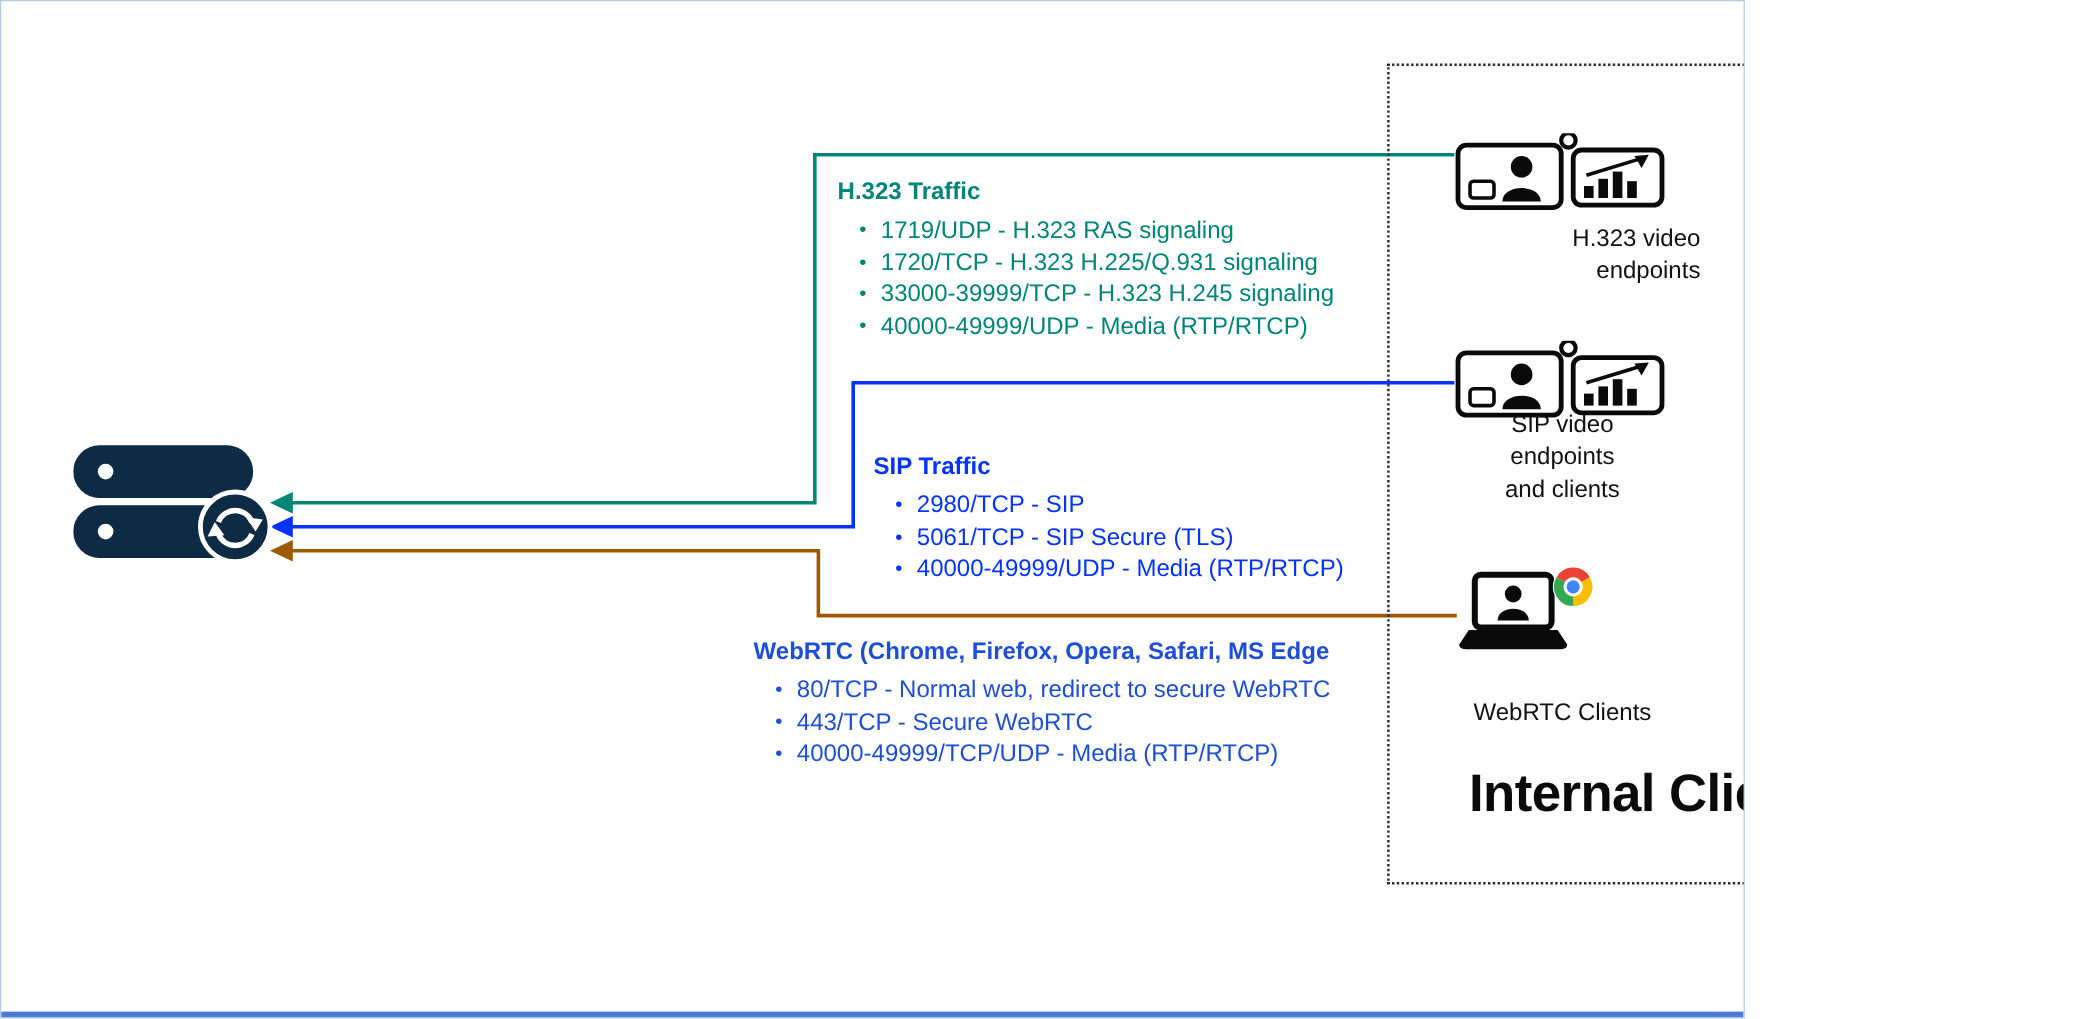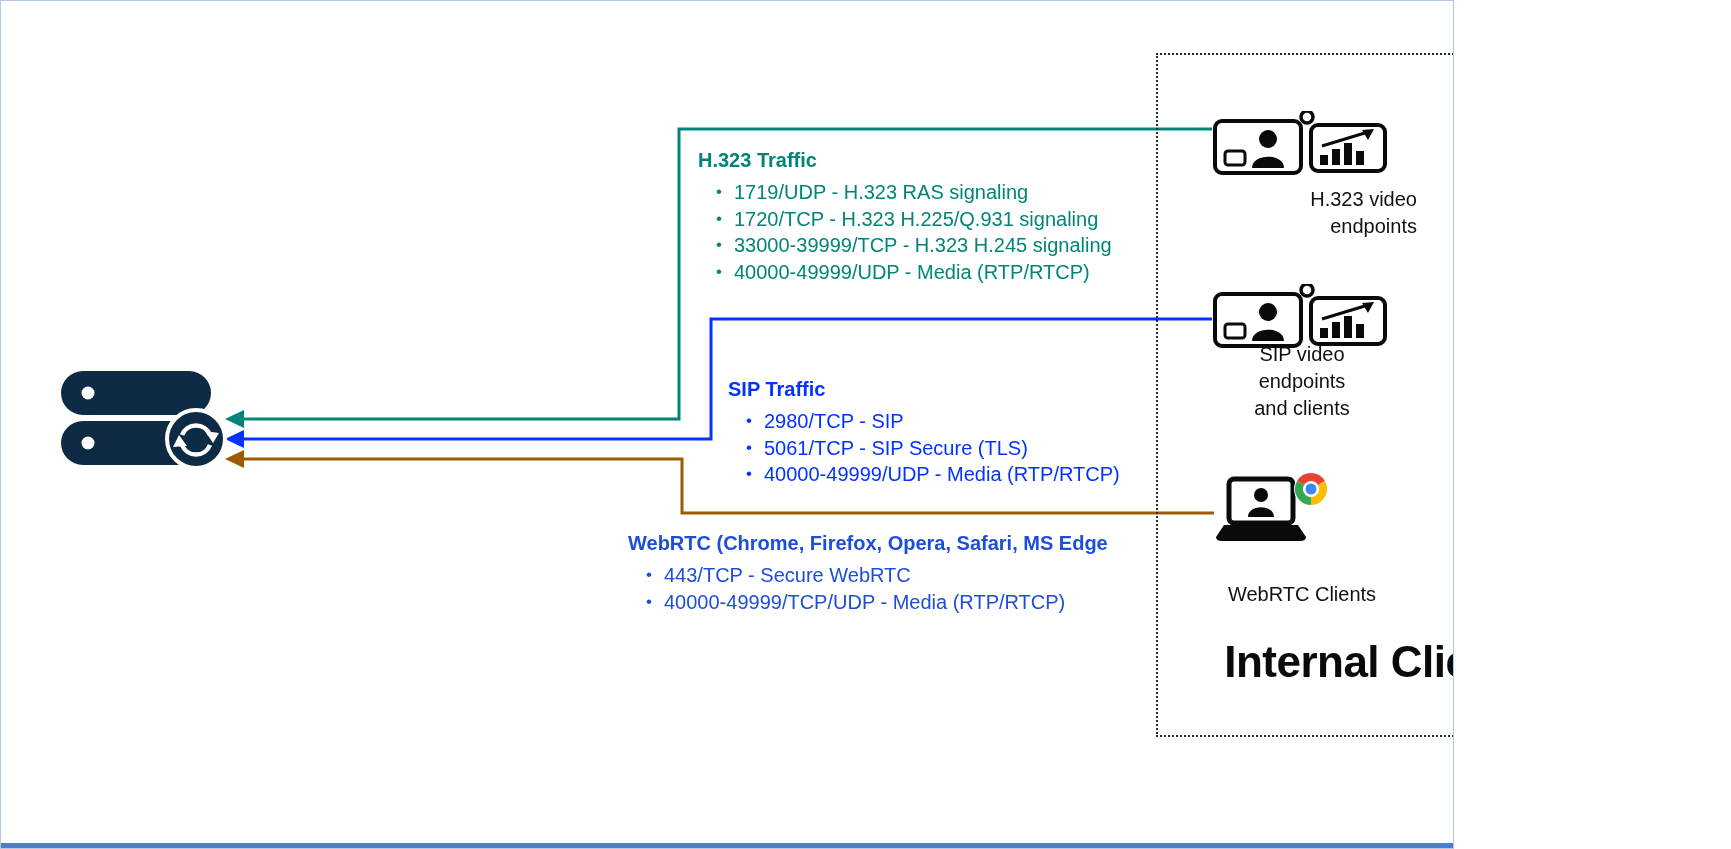--- a/index.html
+++ b/index.html
@@ -110,20 +110,21 @@
     <ul>
       <li>2980/TCP - SIP</li>
       <li>5061/TCP - SIP Secure (TLS)</li>
       <li>40000-49999/UDP - Media (RTP/RTCP)</li>
     </ul>
   </div>
 
   <div class="tblock" id="webrtc-block" style="color: #1d4ed8;">
     <div class="ttitle">WebRTC (Chrome, Firefox, Opera, Safari, MS Edge</div>
     <ul>
+      <li>80/TCP - Normal web, redirect to secure WebRTC</li>
       <li>443/TCP - Secure WebRTC</li>
       <li>40000-49999/TCP/UDP - Media (RTP/RTCP)</li>
     </ul>
   </div>
 
   <div class="ic-box"></div>
   <div class="ic-title">Internal Clients</div>
 
   <div class="client-icon" id="endpoint-1">
     <svg width="178" height="66" viewBox="0 0 178 66">

